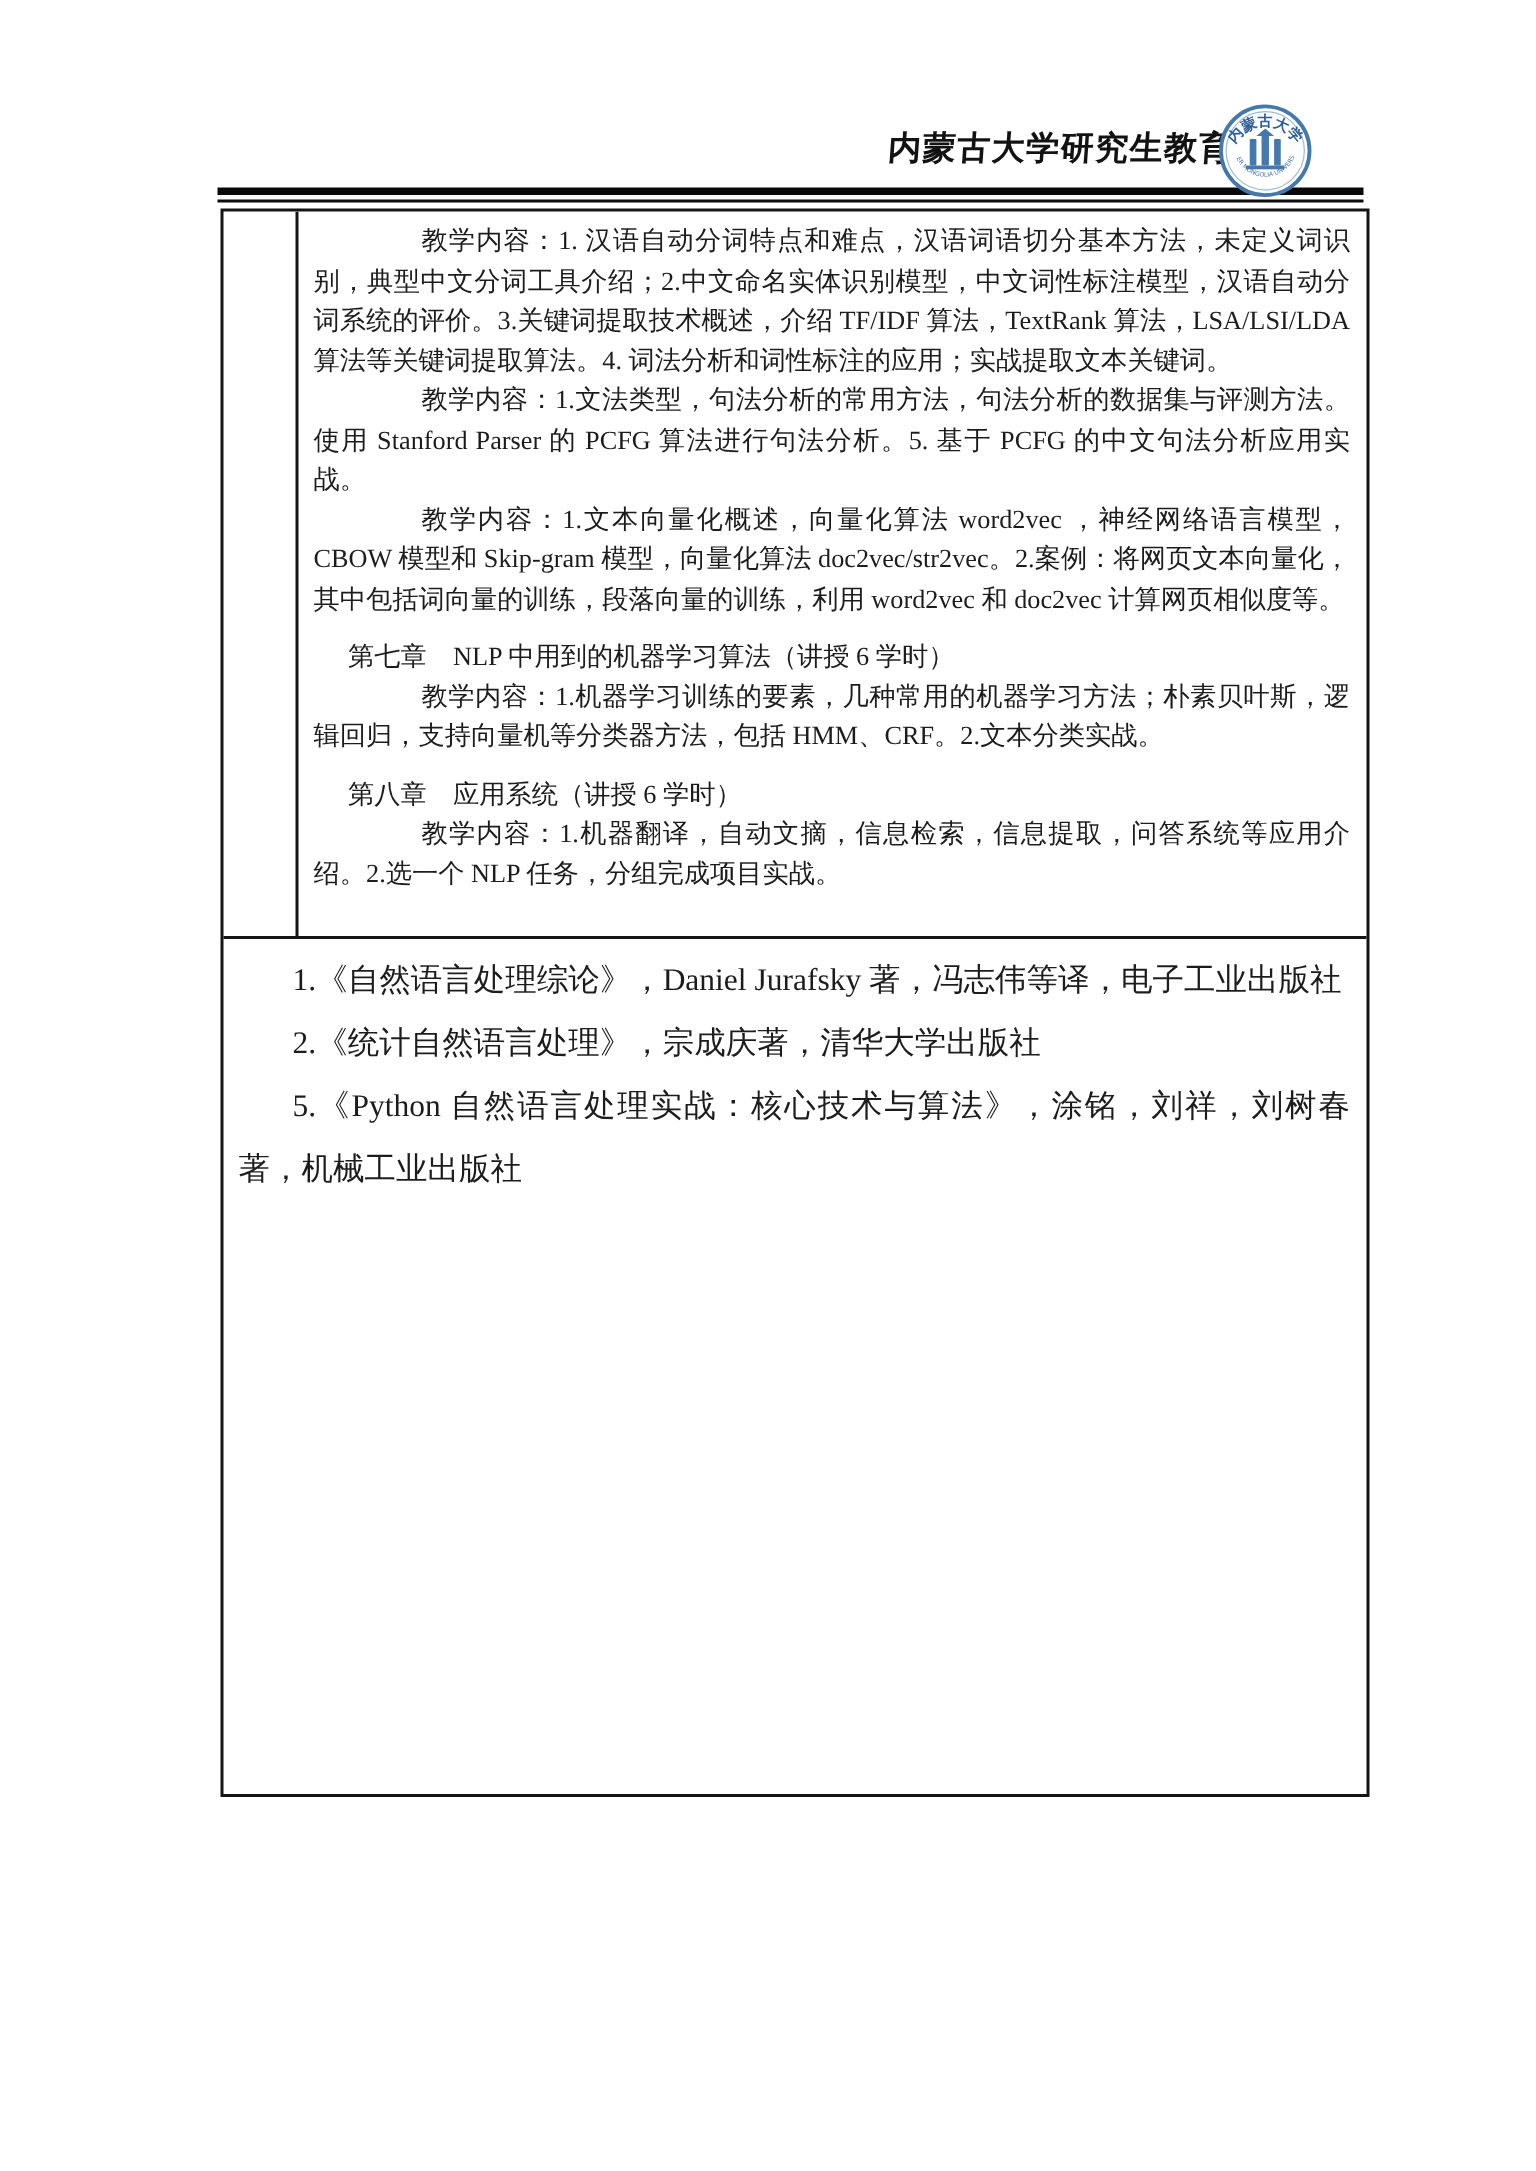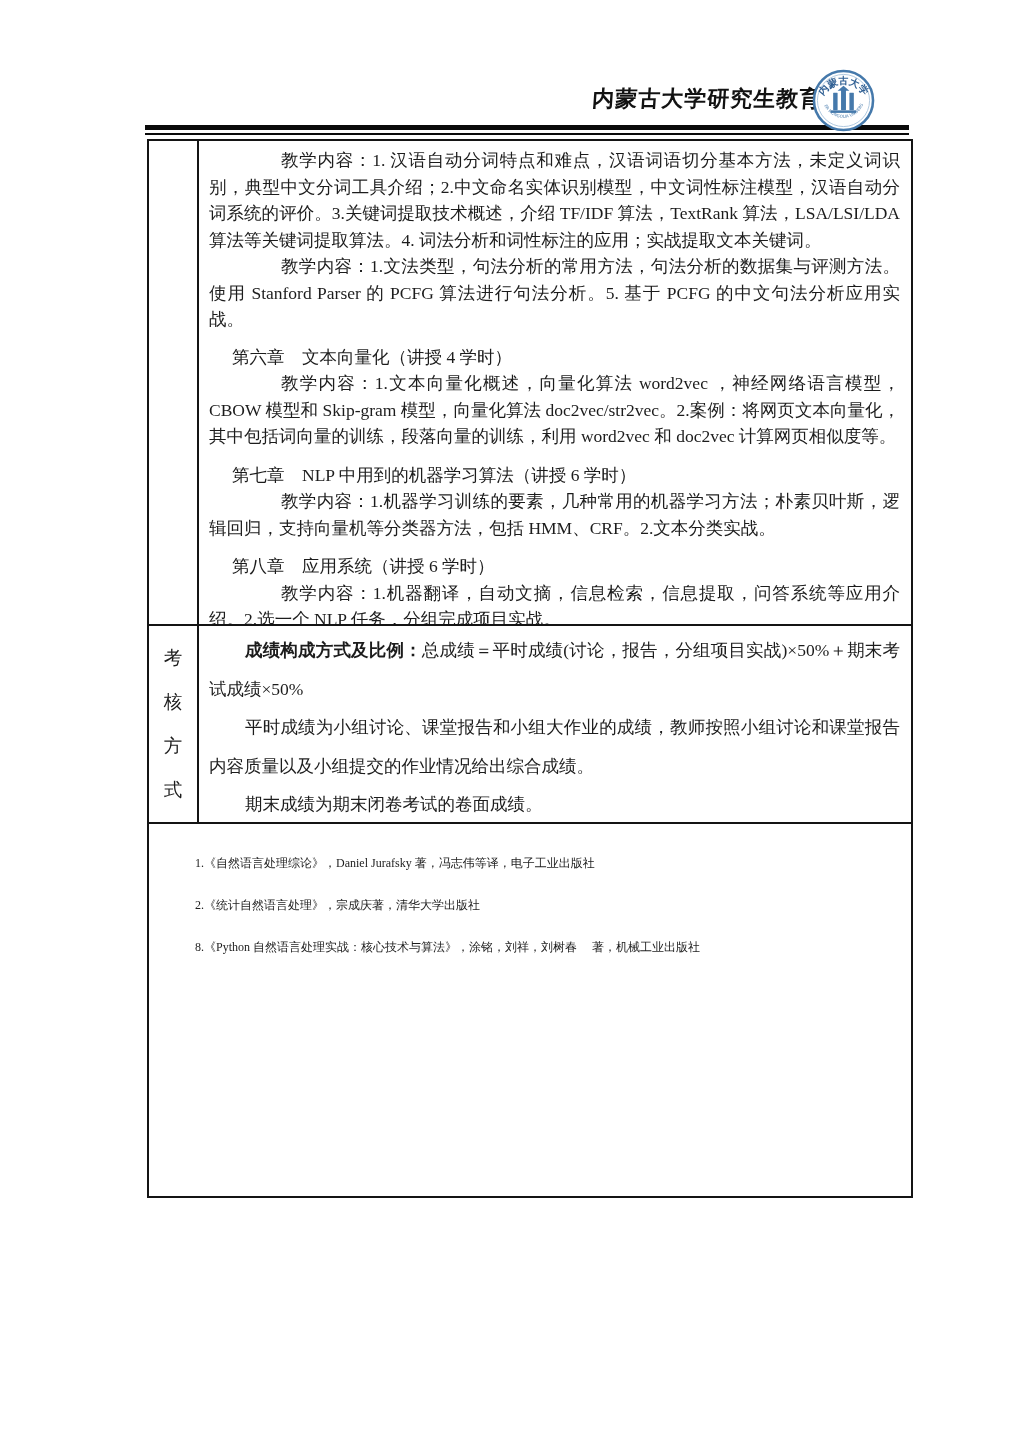--- a/index.html
+++ b/index.html
@@ -68,21 +68,21 @@
   
   .row-teaching .content-cell{font-size:17.5px;line-height:26.5px;}
   .teach-para{margin:0;text-indent:72px;}
   .chapter-line{margin:11px 0 0 0;padding-left:23px;text-indent:0;}
   .chapter-line.tight{margin-top:12px;}
   
   .row-assessment .content-cell{font-size:17.5px;line-height:38.5px;padding-top:5px;}
   .assess-para{margin:0;text-indent:36px;}
   .assess-lead-bold{font-weight:bold;}
   
-  .row-references .content-cell{font-size:12px;line-height:42px;padding-top:18px;}
+  .row-references .content-cell{font-size:21px;line-height:42px;padding-top:6px;}
   .ref-item{margin:0;text-indent:36px;}
 </style>
 </head>
 <body>
 
 <div class="page">
 
   <div class="hdr-title">内蒙古大学研究生教育</div>
 
   <svg class="hdr-logo" viewBox="0 0 64 64">
@@ -109,42 +109,31 @@
 
   <div class="course-table">
 
     <div class="trow row-teaching">
       <div class="label-cell">
         <div class="v-label"></div>
       </div>
       <div class="content-cell">
         <p class="teach-para">教学内容：1.  汉语自动分词特点和难点，汉语词语切分基本方法，未定义词识别，典型中文分词工具介绍；2.中文命名实体识别模型，中文词性标注模型，汉语自动分词系统的评价。3.关键词提取技术概述，介绍 TF/IDF 算法，TextRank 算法，LSA/LSI/LDA 算法等关键词提取算法。4.  词法分析和词性标注的应用；实战提取文本关键词。</p>
         <p class="teach-para">教学内容：1.文法类型，句法分析的常用方法，句法分析的数据集与评测方法。使用 Stanford Parser  的 PCFG 算法进行句法分析。5.  基于 PCFG  的中文句法分析应用实战。</p>
-        <p class="chapter-line">第六章　文本向量化（讲授 4 学时）</p>
         <p class="teach-para">教学内容：1.文本向量化概述，向量化算法 word2vec ，神经网络语言模型，CBOW 模型和 Skip-gram 模型，向量化算法 doc2vec/str2vec。2.案例：将网页文本向量化，其中包括词向量的训练，段落向量的训练，利用 word2vec 和 doc2vec 计算网页相似度等。</p>
         <p class="chapter-line tight">第七章　NLP 中用到的机器学习算法（讲授 6 学时）</p>
         <p class="teach-para">教学内容：1.机器学习训练的要素，几种常用的机器学习方法；朴素贝叶斯，逻辑回归，支持向量机等分类器方法，包括 HMM、CRF。2.文本分类实战。</p>
         <p class="chapter-line tight">第八章　应用系统（讲授 6 学时）</p>
         <p class="teach-para">教学内容：1.机器翻译，自动文摘，信息检索，信息提取，问答系统等应用介绍。2.选一个 NLP 任务，分组完成项目实战。</p>
       </div>
     </div>
 
-    <div class="trow row-assessment">
-      <div class="label-cell">
-        <div class="v-label">考核方式</div>
-      </div>
-      <div class="content-cell">
-        <p class="assess-para"><span class="assess-lead-bold">成绩构成方式及比例：</span><span>总成绩＝平时成绩(讨论，报告，分组项目实战)×50%＋期末考试成绩×50%</span></p>
-        <p class="assess-para">平时成绩为小组讨论、课堂报告和小组大作业的成绩，教师按照小组讨论和课堂报告内容质量以及小组提交的作业情况给出综合成绩。</p>
-        <p class="assess-para">期末成绩为期末闭卷考试的卷面成绩。</p>
-      </div>
-    </div>
 
     <div class="trow row-references">
       <div class="content-cell">
         <p class="ref-item">1.《自然语言处理综论》，Daniel  Jurafsky 著，冯志伟等译，电子工业出版社</p>
         <p class="ref-item">2.《统计自然语言处理》，宗成庆著，清华大学出版社</p>
-        <p class="ref-item">8.《Python 自然语言处理实战：核心技术与算法》，涂铭，刘祥，刘树春　 著，机械工业出版社</p>
+        <p class="ref-item">5.《Python 自然语言处理实战：核心技术与算法》，涂铭，刘祥，刘树春　 著，机械工业出版社</p>
       </div>
     </div>
 
   </div>
 </div>
 
 </body></html>

